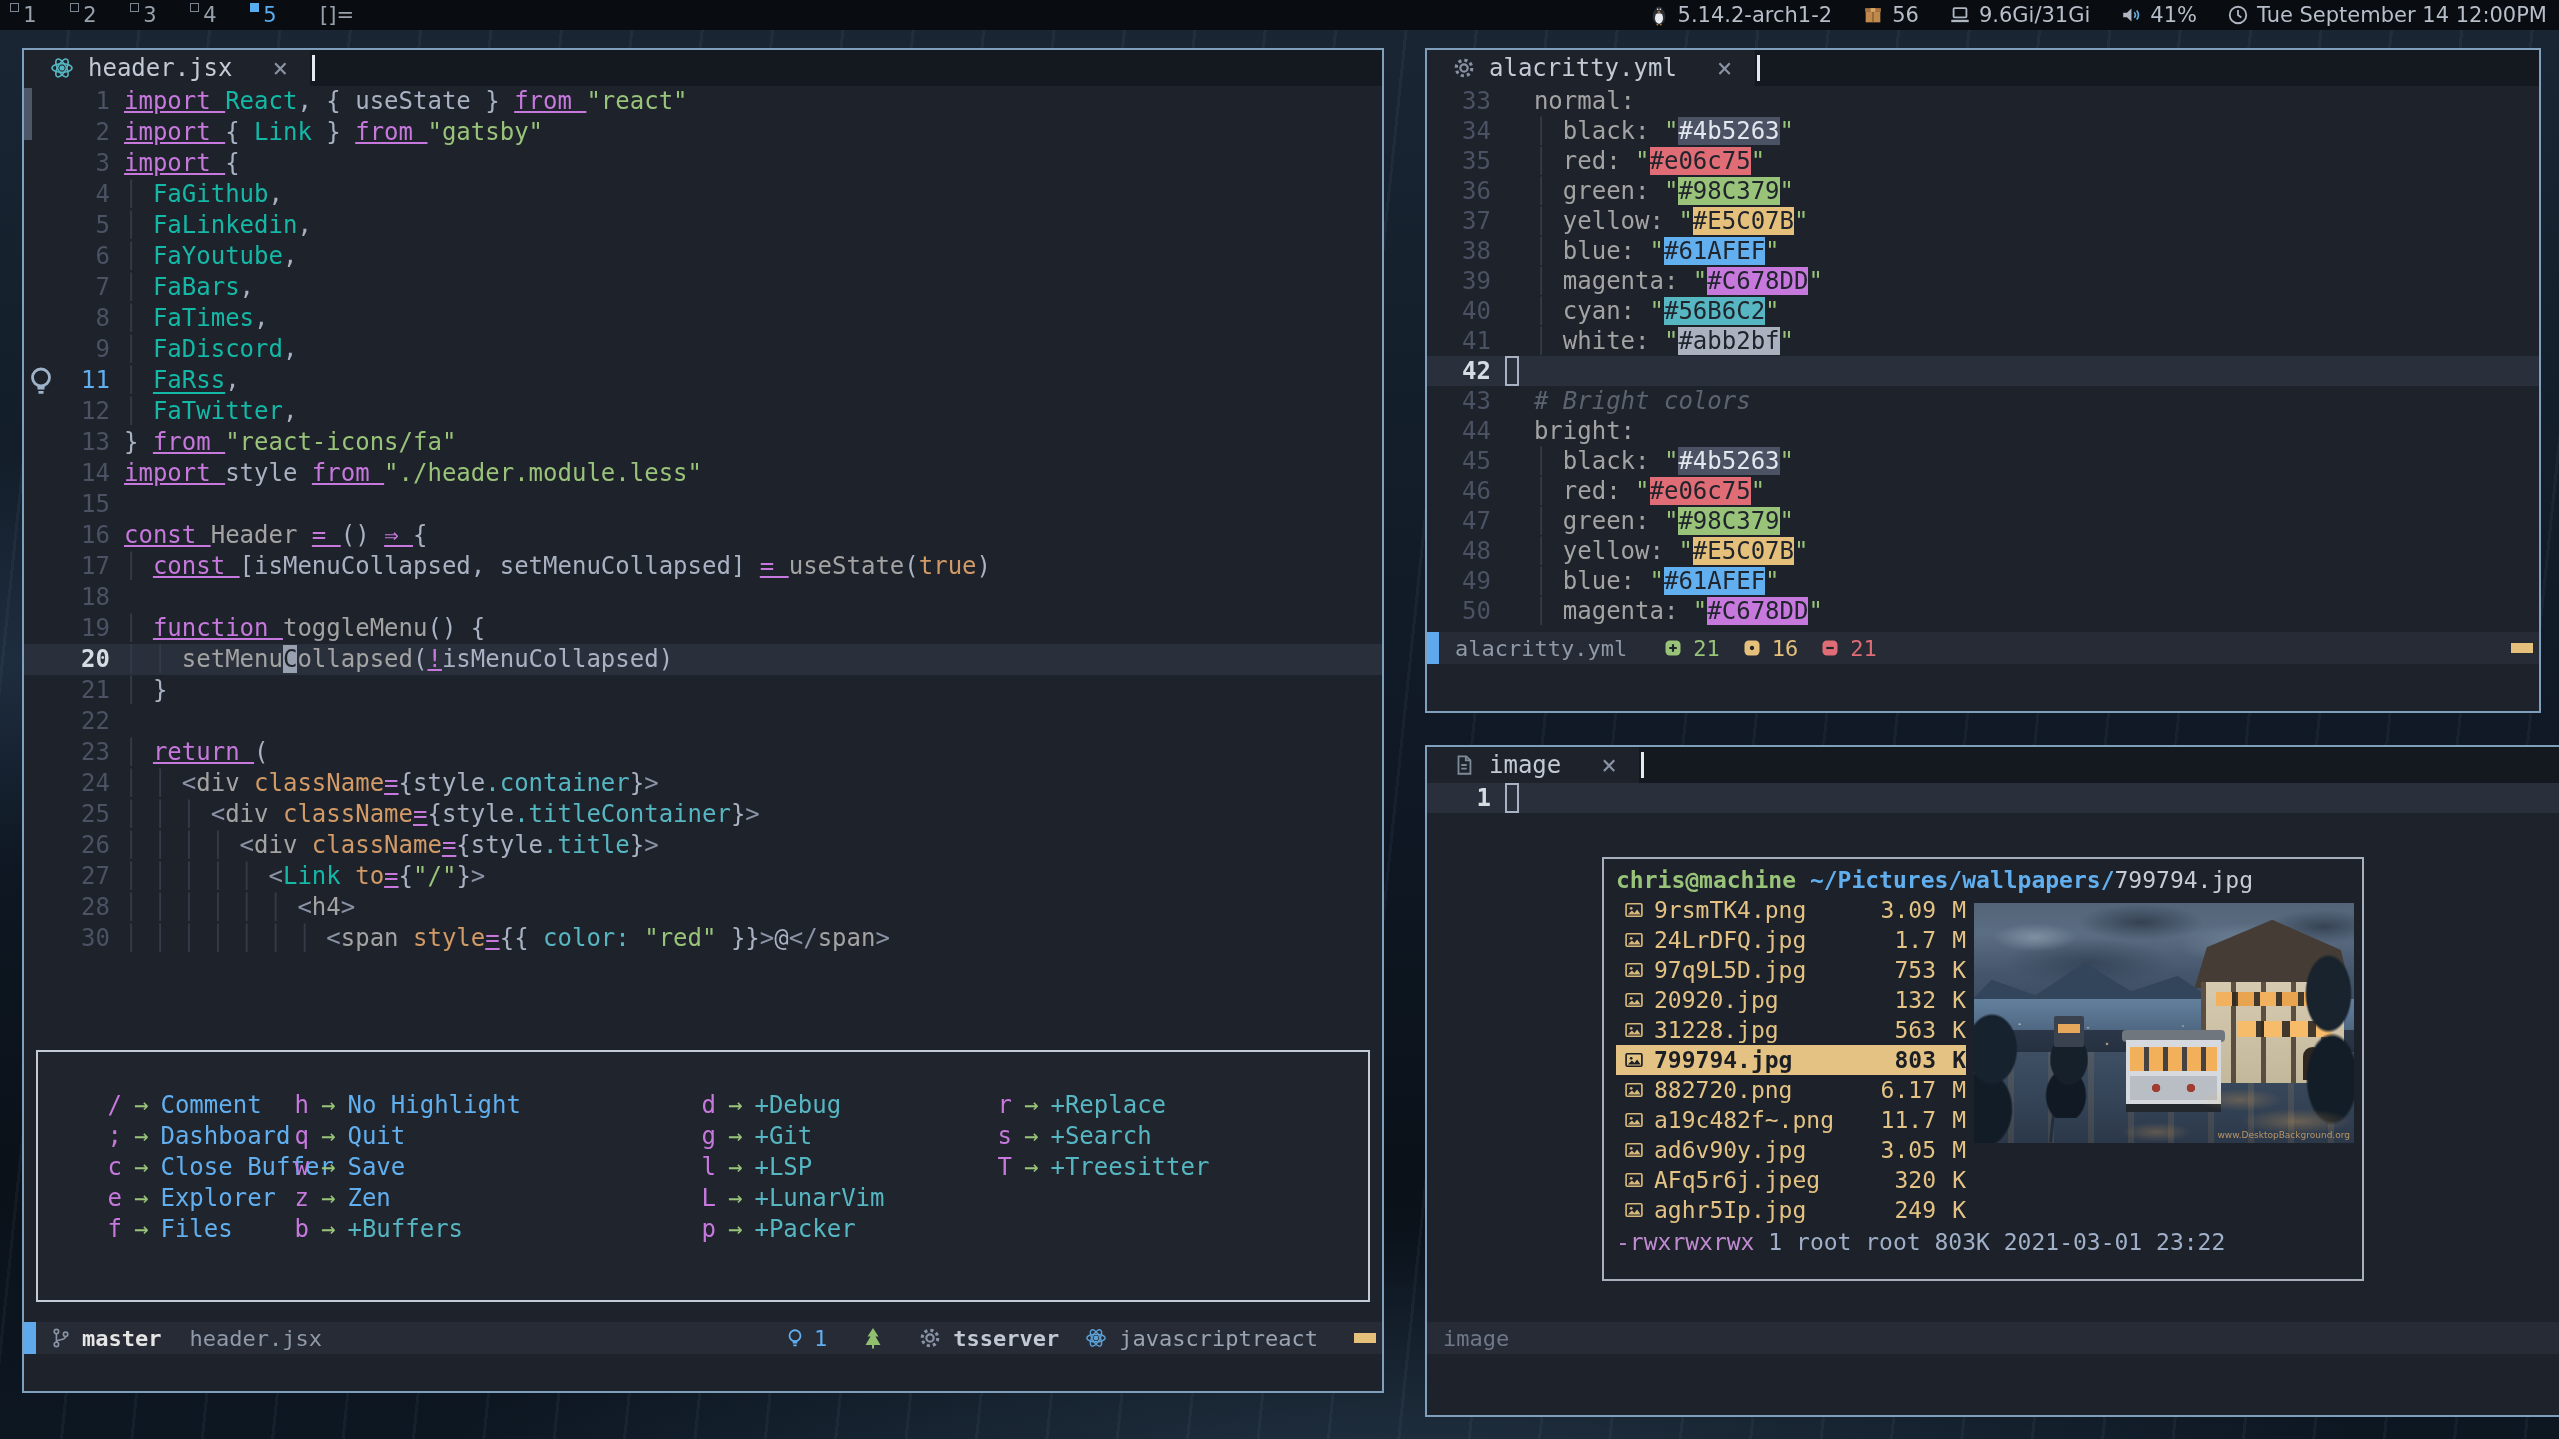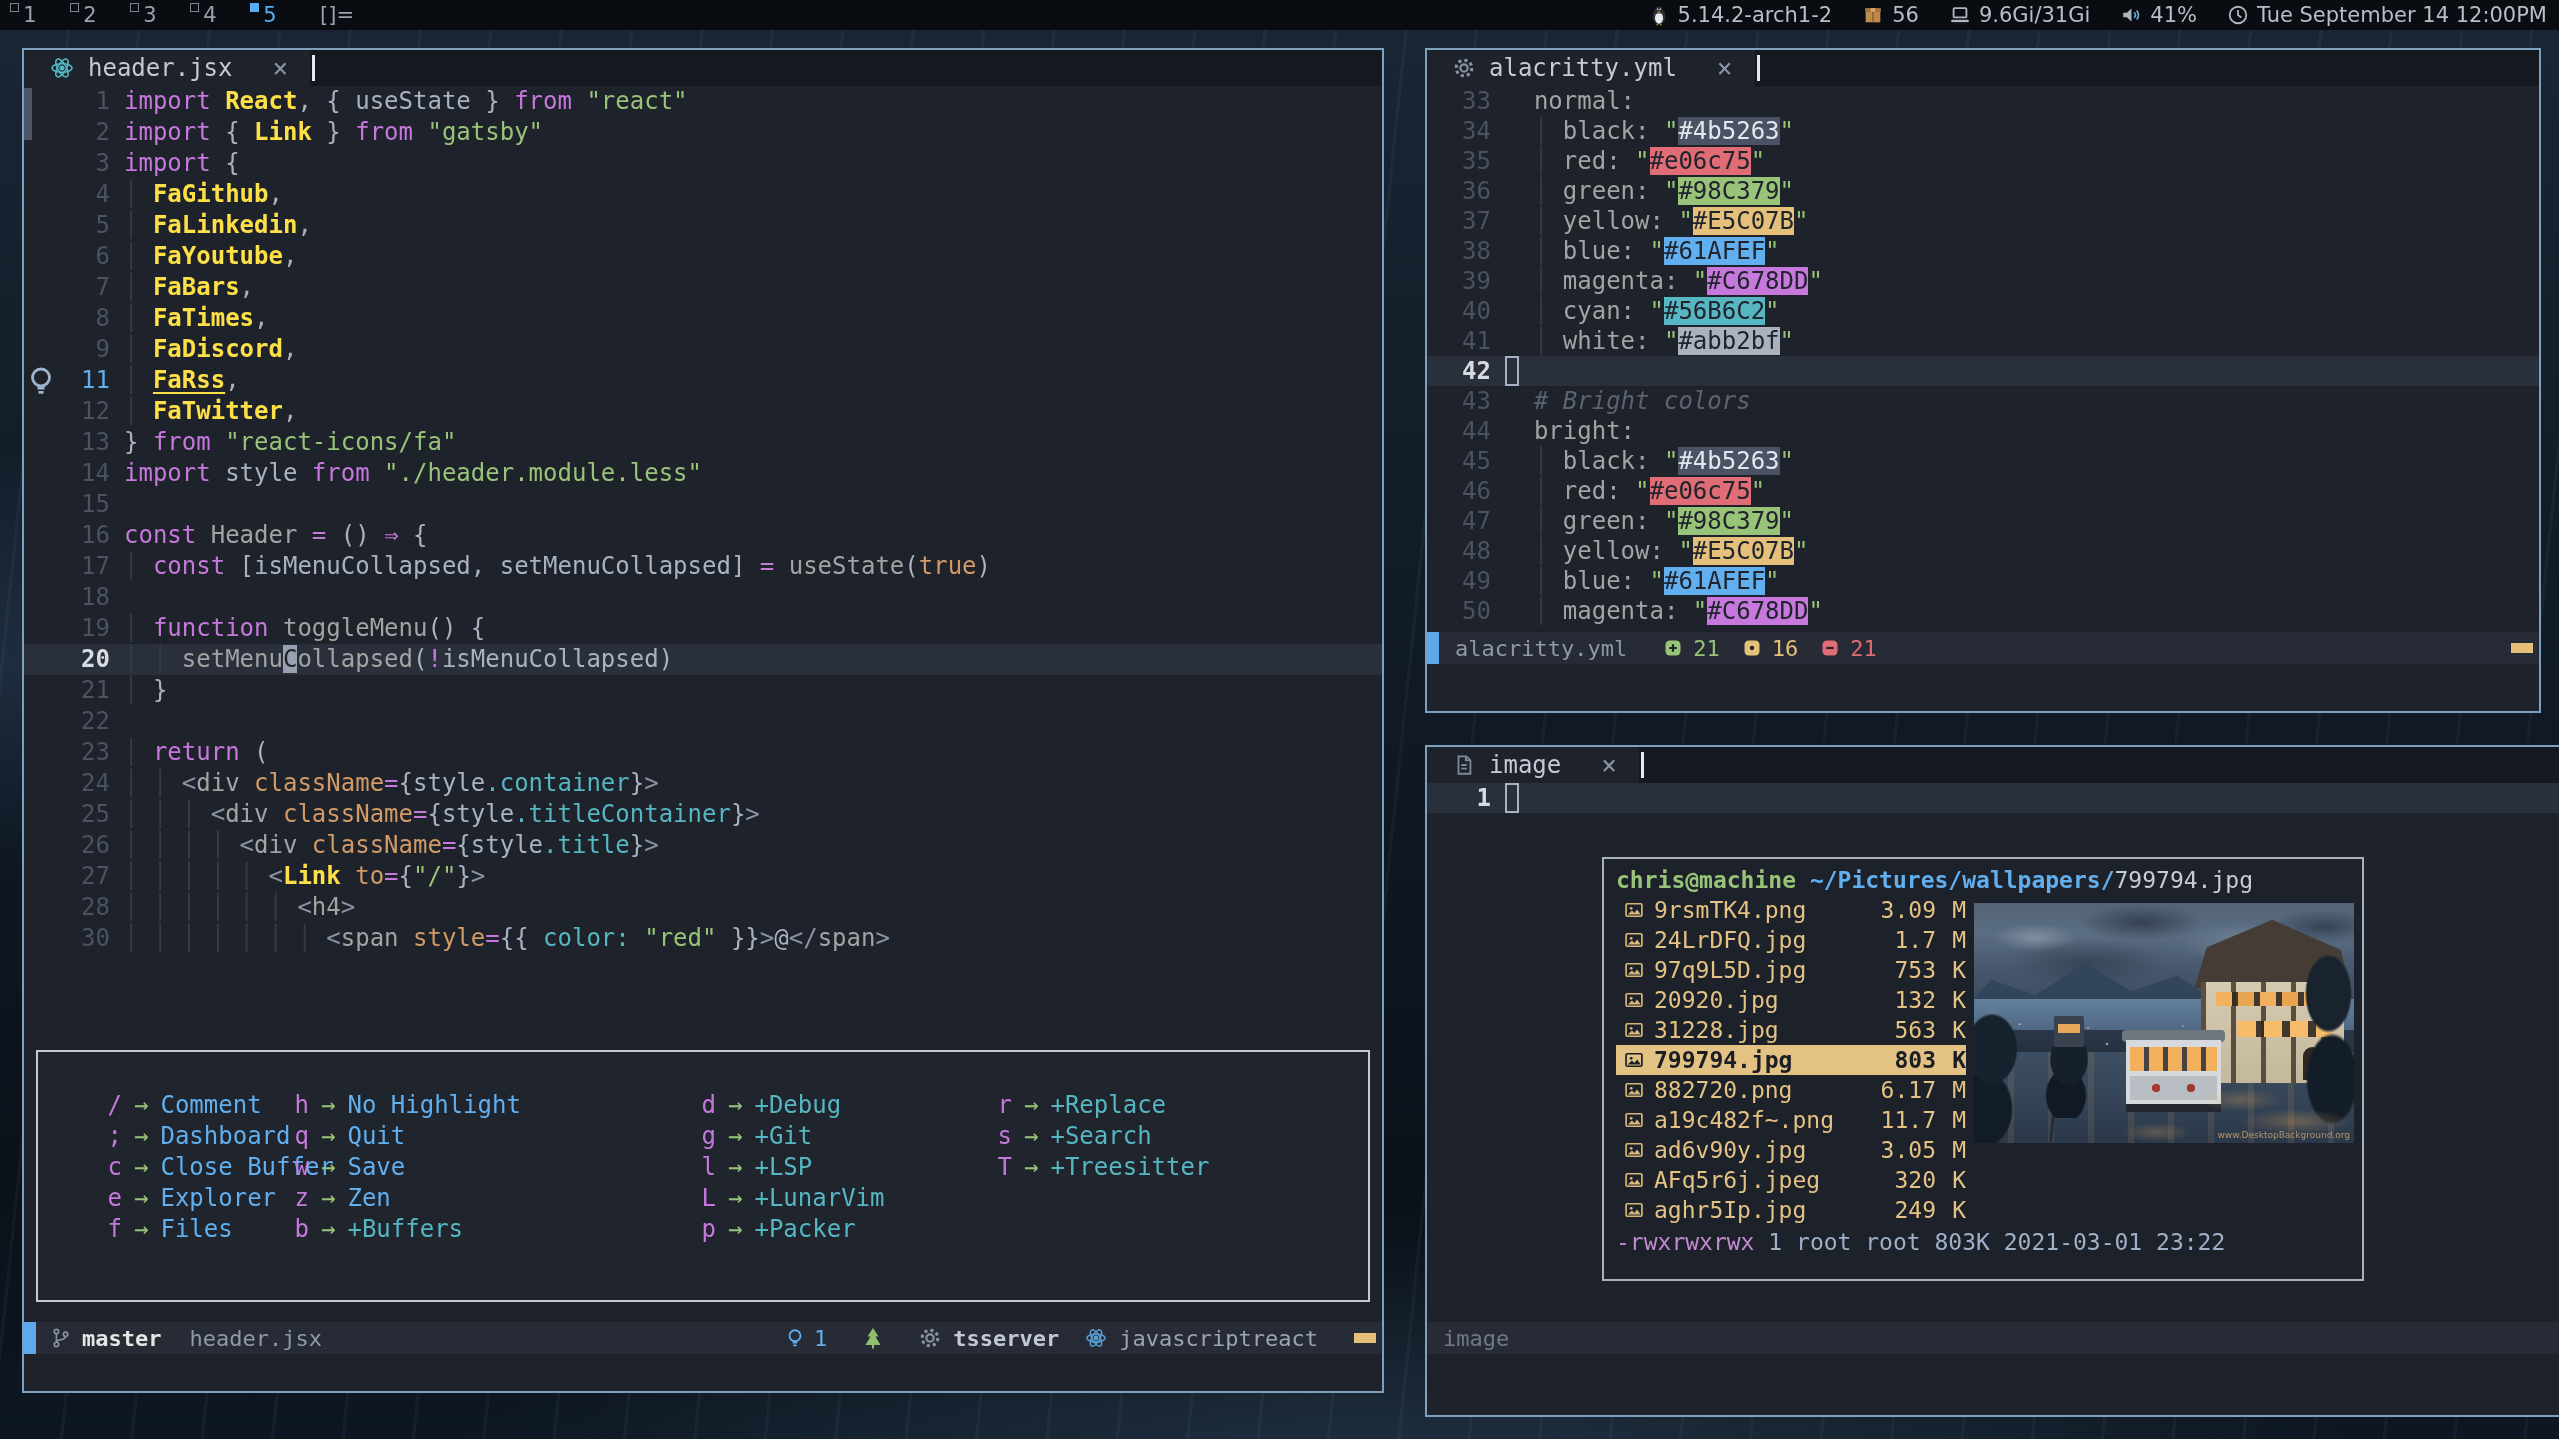--- a/index.html
+++ b/index.html
@@ -38,21 +38,21 @@
   .codearea{position:relative;}
   .line{display:flex;height:31px;line-height:31px;font-size:24px;white-space:pre;}
   .rt .line,.rb .line{height:30px;line-height:30px;}
   .line .sign{width:34px;flex:none;display:flex;align-items:center;justify-content:center;}
   .rt .line .sign,.rb .line .sign{width:16px;}
   .line .num{width:52px;flex:none;text-align:right;padding-right:14px;color:#4a5263;}
   .rt .line .num,.rb .line .num{width:48px;}
   .line .code{flex:1;}
   .line.cursorline{background:#2a303b;}
   .num.nbl{color:#61afef;} .num.ncur{color:#d7dbe2;font-weight:bold;}
-  .mg{color:#c678dd;} .bl{color:#a3a3a3;} .gr{color:#98c379;} .or{color:#fde047;font-weight:bold;}
+  .mg{color:#c678dd;text-decoration:underline;} .bl{color:#a3a3a3;} .gr{color:#98c379;} .or{color:#14b8a6;}
   .or2{color:#d19a66;} .cy{color:#56b6c2;} .fg{color:#a9b2c3;}
   .gy{color:#8a93a5;} .cm{color:#5c6370;font-style:italic;} .ig{color:#343b48;}
   .underl{text-decoration:underline;text-underline-offset:4px;}
   .blockcur{background:#99a1b0;color:#1e222a;}
   .hollowcur{box-shadow:inset 0 0 0 2px #a9b2c3;display:inline-block;}
 
   
   #left-scrollthumb{position:absolute;left:0;top:38px;width:8px;height:52px;background:#4d5767;}
 
   

